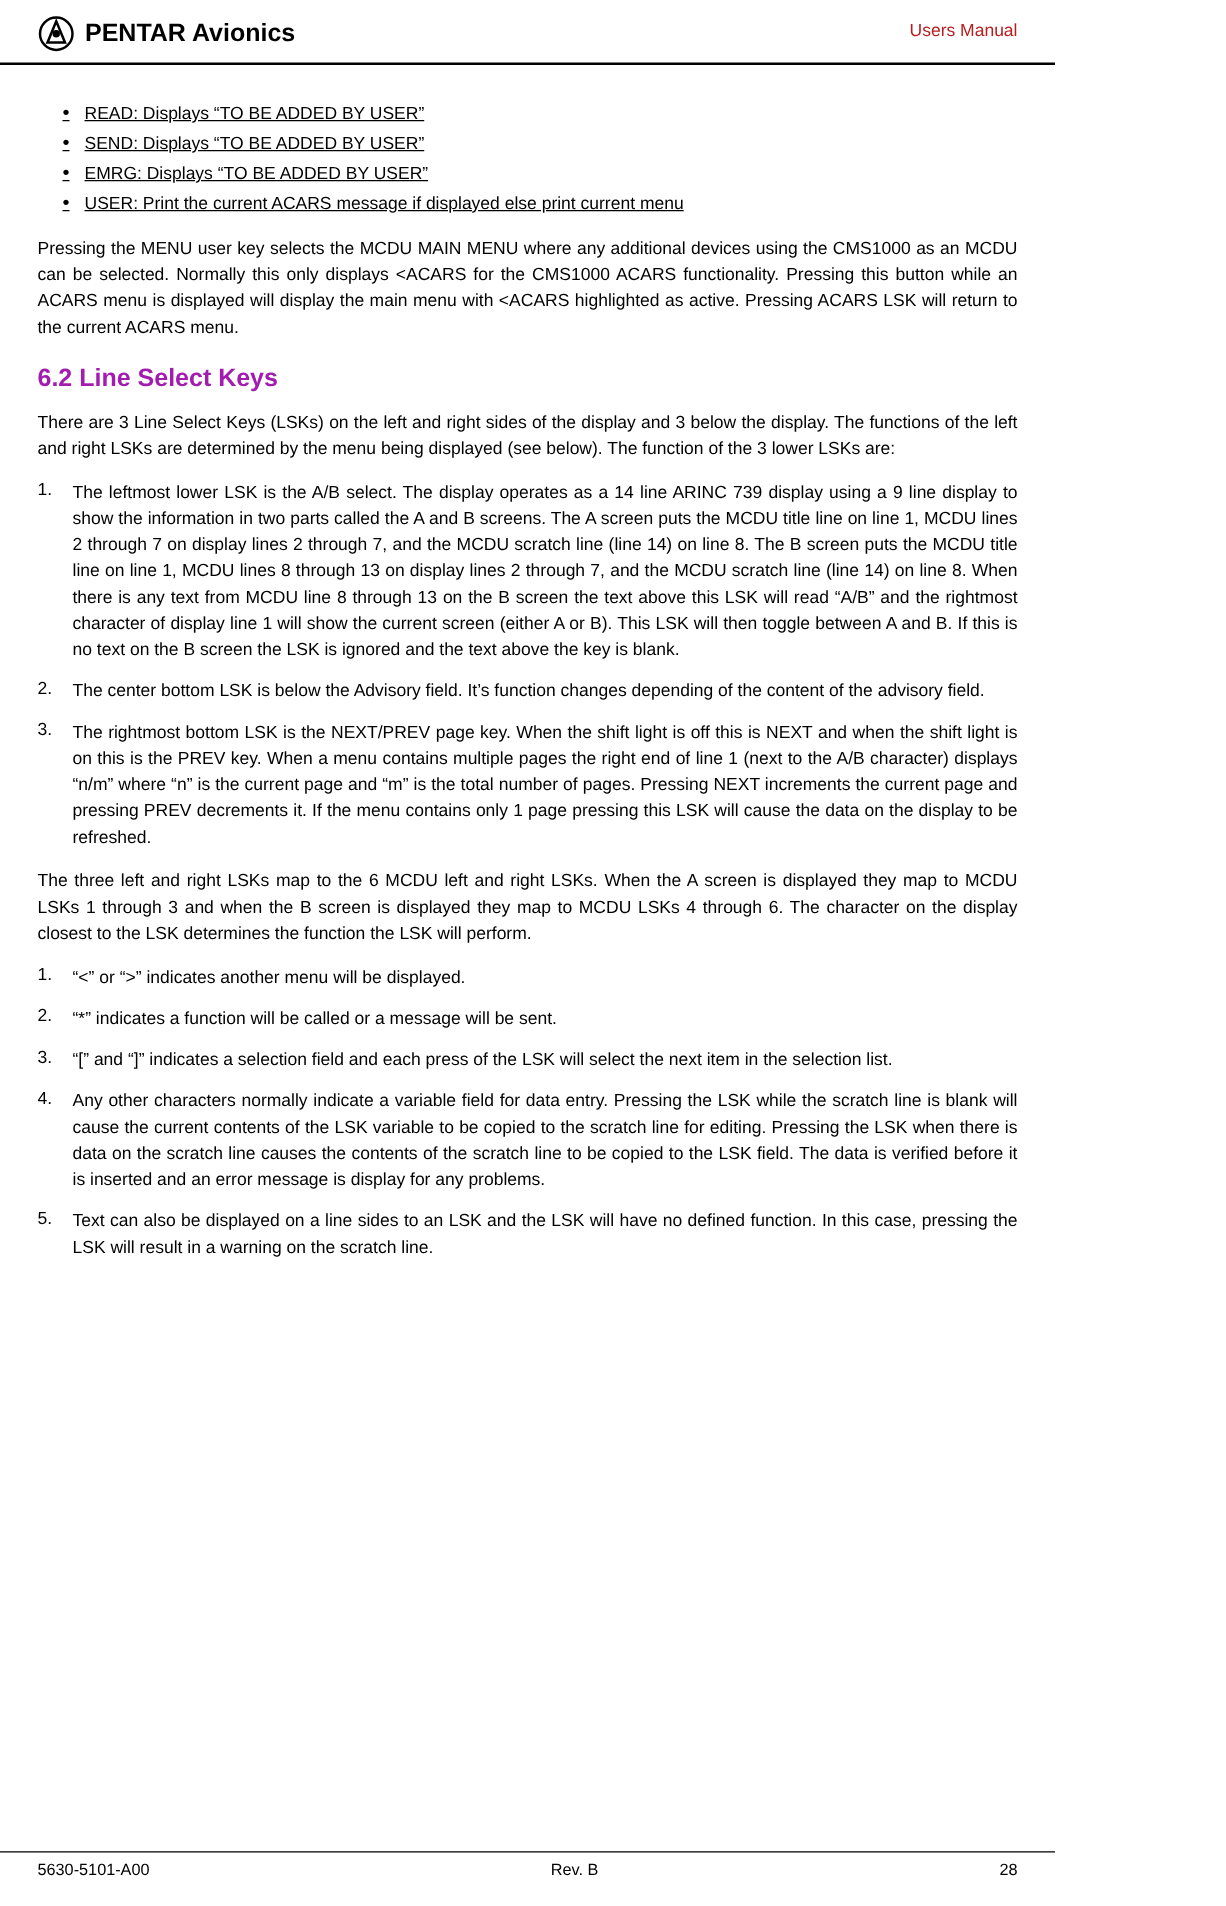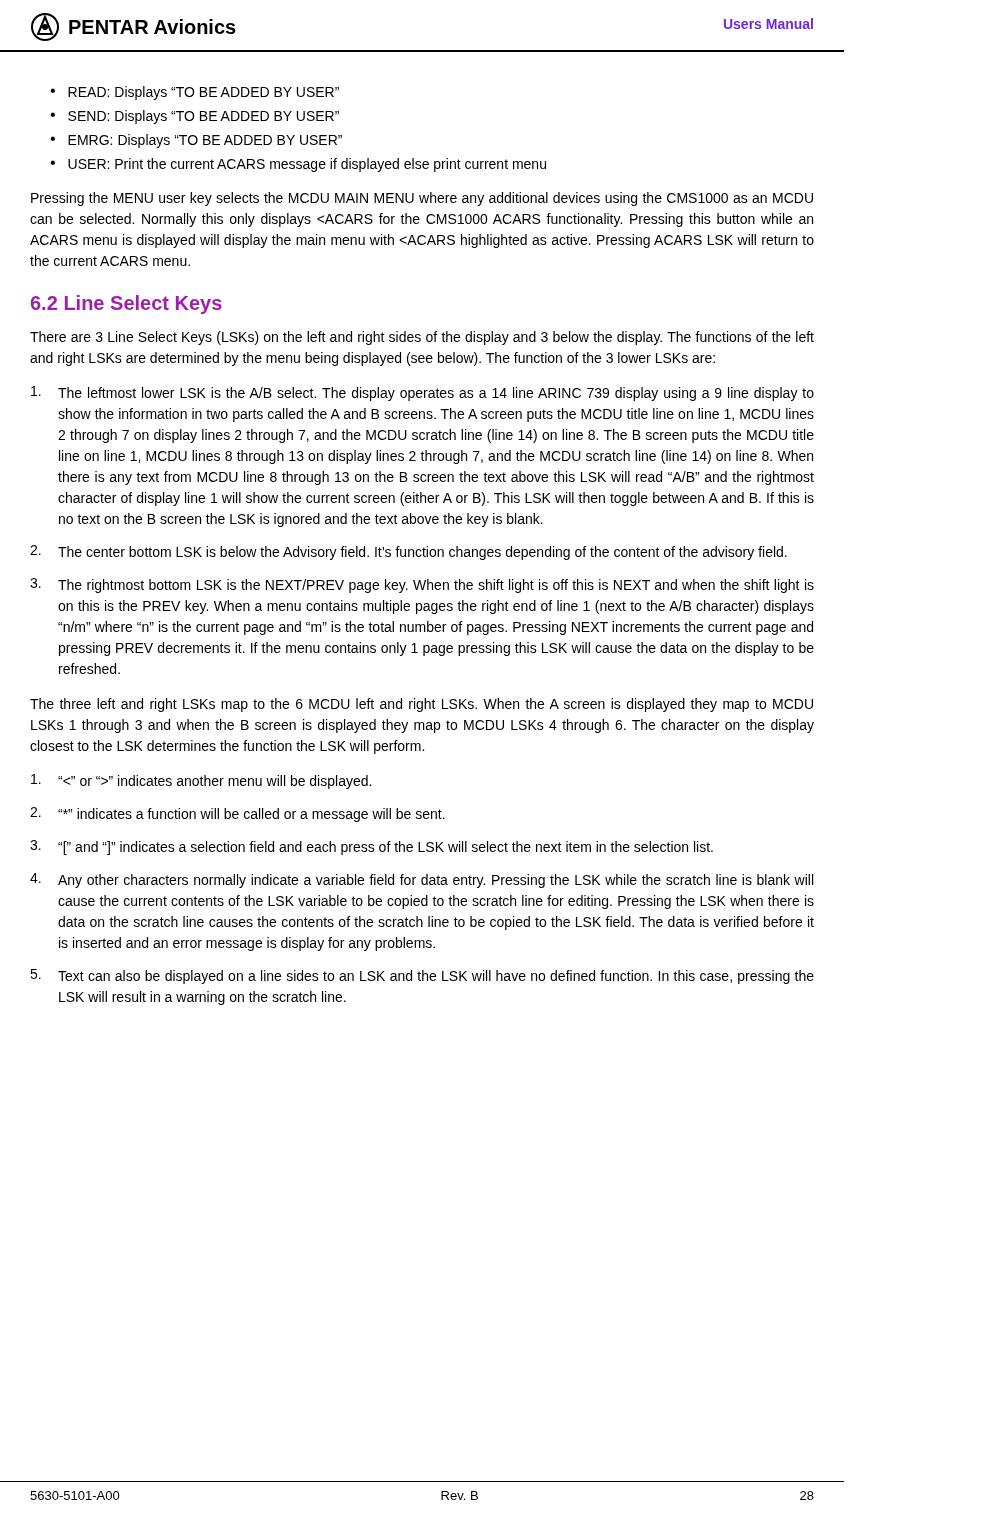--- a/index.html
+++ b/index.html
@@ -47,42 +47,42 @@
     }
 
     .company-name {
       font-size: 20px;
       font-weight: bold;
       color: #000;
     }
 
     .header-right {
       font-size: 14px;
-      color: #6d28d9;
+      color: #b91c1c;
       padding-top: 4px;
-      font-weight: bold;
     }
 
     
     .content {
       padding: 20px 30px 20px 30px;
     }
 
     
     .bullet-list {
       list-style: none;
       margin: 10px 0 16px 0;
       padding: 0;
     }
 
     .bullet-list li {
       display: flex;
-      align-items: flex-end;
+      align-items: flex-start;
       margin-bottom: 6px;
       padding-left: 20px;
+      text-decoration: underline;
     }
 
     .bullet-list li::before {
       content: "•";
       margin-right: 12px;
       font-size: 16px;
       flex-shrink: 0;
     }
 
     

